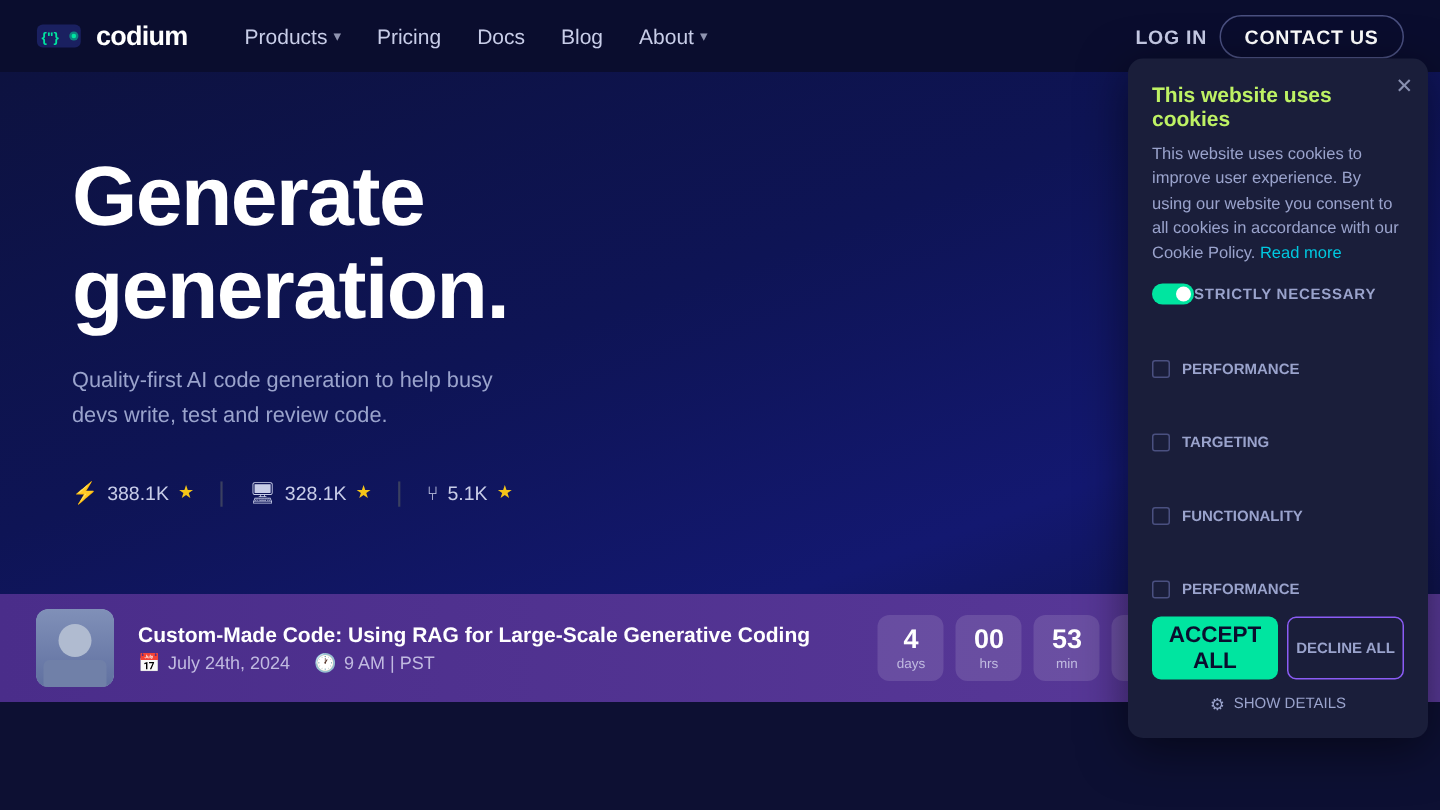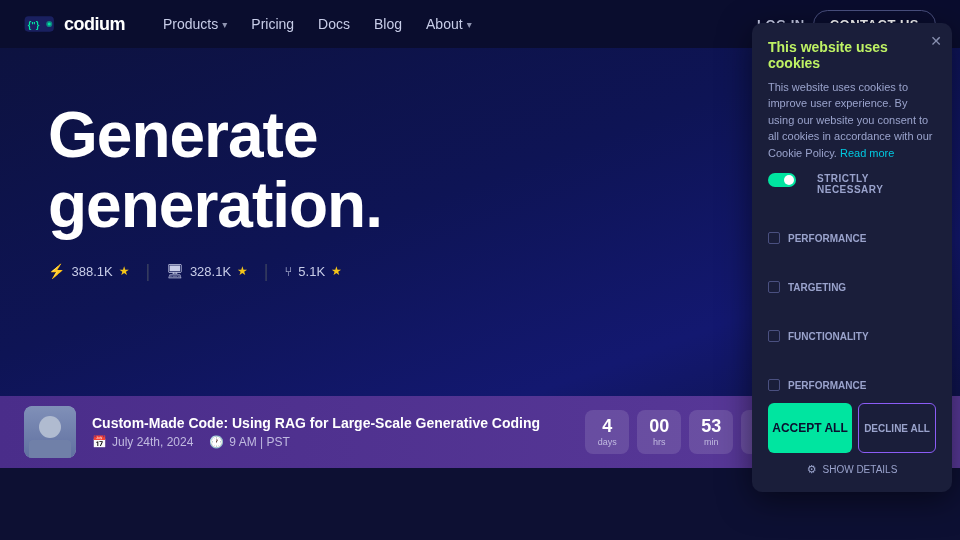--- a/index.html
+++ b/index.html
@@ -31,21 +31,21 @@
       color: #0a0d2e; padding: 7px 18px; border-radius: 20px;
       font-size: 13px; font-weight: 700; cursor: pointer; border: none; letter-spacing: 0.5px;
     }
 
     
     .hero {
       background: linear-gradient(160deg, #0d1240 0%, #0e1455 40%, #131870 70%, #0d1240 100%);
       padding: 52px 48px 0 48px; height: 420px; position: relative;
     }
     .hero h1 {
-      color: white; font-size: 64px; font-weight: 800; line-height: 1.1;
+      color: white; font-size: 56px; font-weight: 800; line-height: 1.1;
       margin-bottom: 20px; max-width: 420px; letter-spacing: -1px;
     }
     .hero-sub {
       color: #9aa3cc; font-size: 14.5px; line-height: 1.6; max-width: 300px; margin-bottom: 28px;
     }
     .hero-cta {
       background: linear-gradient(135deg, #00e5a0, #00c9e0);
       color: #0a0d2e; padding: 11px 24px; border-radius: 24px;
       font-size: 14px; font-weight: 700; cursor: pointer; border: none; display: inline-block; margin-bottom: 28px;
     }
@@ -102,21 +102,21 @@
     }
     .cookie-option { display: flex; align-items: center; gap: 8px; margin-bottom: 6px; margin-top: 37px; }
     .cookie-checkbox {
       width: 12px; height: 12px; border: 1px solid #4a5080;
       border-radius: 2px; background: transparent; flex-shrink: 0;
     }
     .cookie-option-label { color: #9aa3cc; font-size: 10px; font-weight: 600; }
     .cookie-buttons { display: flex; gap: 6px; margin-top: 12px; }
     .cookie-accept {
       flex: 1; background: #00e5a0; color: #0a0d2e;
-      border: none; border-radius: 6px; padding: 18px 4px; font-size: 12px; font-weight: 700; cursor: pointer;
+      border: none; border-radius: 6px; padding: 4px 4px; font-size: 15px; font-weight: 700; cursor: pointer;
     }
     .cookie-decline {
       flex: 1; background: transparent; color: #9aa3cc;
       border: 1px solid #8b5cf6; border-radius: 6px; padding: 7px 0; font-size: 10px; font-weight: 700; cursor: pointer;
     }
     .cookie-show-details {
       display: flex; align-items: center; justify-content: center; gap: 6px;
       margin-top: 10px; color: #9aa3cc; font-size: 10px; cursor: pointer; background: none; border: none; width: 100%;
     }
     .cookie-gear { font-size: 11px; }
@@ -170,20 +170,21 @@
     <span class="nav-login">LOG IN</span>
     <button class="nav-contact">CONTACT US</button>
   </div>
 </nav>
 
 <section class="hero">
   <h1>
     <span>Generate</span><br>
     <span>generation.</span>
   </h1>
+  <p class="hero-sub">Quality-first AI code generation to help busy devs write, test and review code.</p>
   <div class="hero-stats">
     <div class="stat">
       <span class="stat-icon">⚡</span>
       <span>388.1K</span>
       <span class="stat-star">★</span>
     </div>
     <span class="stat-divider">|</span>
     <div class="stat">
       <span class="stat-icon">🖥</span>
       <span>328.1K</span>
@@ -243,21 +244,21 @@
 </section>
 
 <div class="cookie-banner">
   <button class="cookie-close">✕</button>
   <div class="cookie-title">This website uses cookies</div>
   <div class="cookie-text">
     <span>This website uses cookies to improve user experience. By using our website you consent to all cookies in accordance with our Cookie Policy.</span>
     <a>Read more</a>
   </div>
   <div class="cookie-section">
-    <div style="display:flex;align-items:flex-start;gap:21px;">
+    <div style="display:flex;align-items:center;gap:0;">
       <div class="toggle-switch">
         <div class="toggle-knob"></div>
       </div>
       <span>STRICTLY NECESSARY</span>
     </div>
   </div>
   <div class="cookie-option">
     <div class="cookie-checkbox"></div>
     <span class="cookie-option-label">PERFORMANCE</span>
   </div>

